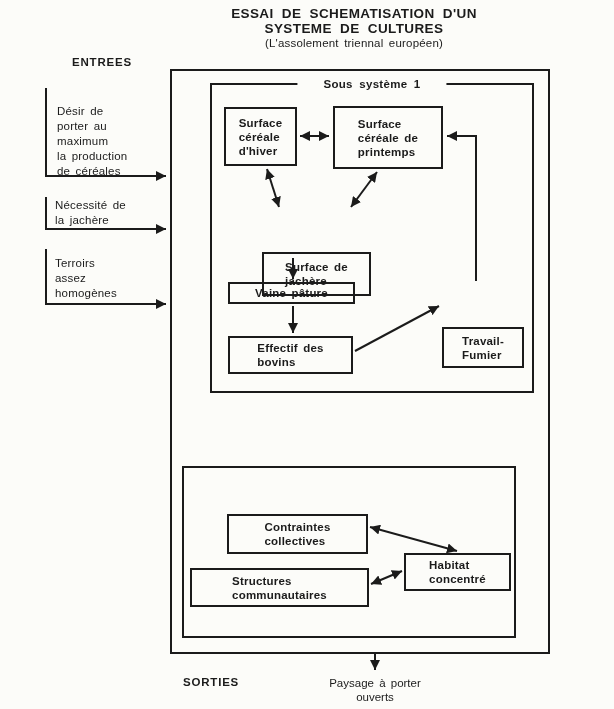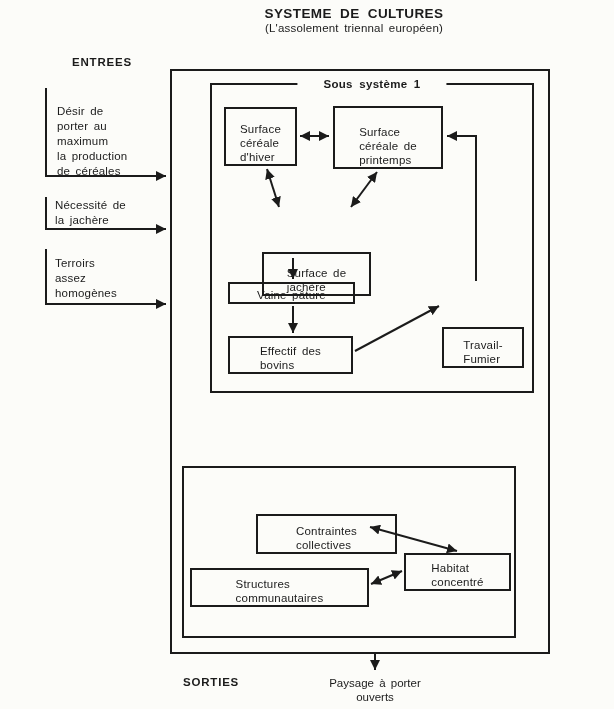--- a/index.html
+++ b/index.html
@@ -34,48 +34,50 @@
   .sous2{left:10px;top:395px;width:334px;height:172px;}
   .sys-label{
     position:absolute;top:-8px;left:50%;transform:translateX(-50%);
     background:var(--bg);padding:0 26px;font-size:11.5px;font-weight:bold;
     letter-spacing:.3px;word-spacing:3px;white-space:nowrap;line-height:15px;
   }
 
   
   .node{
     position:absolute;border:2px solid var(--ink);
-    display:flex;align-items:flex-end;justify-content:center;
+    display:flex;align-items:center;justify-content:center;
     font-size:11.5px;line-height:14px;letter-spacing:.2px;word-spacing:2px;
     text-align:left;
+    font-weight:bold;
   }
   .node .lbl{white-space:pre-line;}
 
   .b-hiver{left:12px;top:22px;width:73px;height:59px;}
   .b-printemps{left:121px;top:21px;width:110px;height:63px;}
   .b-jachere{left:50px;top:127px;width:109px;height:44px;margin-top:40px;}
   .b-vaine{left:16px;top:197px;width:127px;height:22px;}
   .b-bovins{left:16px;top:251px;width:125px;height:38px;}
   .b-travail{left:230px;top:198px;width:82px;height:41px;margin-top:44px;}
 
-  .b-contraintes{left:43px;top:46px;width:141px;height:40px;margin-left:29px;}
+  .b-contraintes{left:43px;top:46px;width:141px;height:40px;}
   .b-structures{left:6px;top:100px;width:179px;height:39px;}
   .b-habitat{left:220px;top:85px;width:107px;height:38px;}
 
   
   .output-text{left:305px;top:676px;width:140px;text-align:center;font-size:11.5px;line-height:14px;word-spacing:2px;}
 
   svg.overlay{position:absolute;left:0;top:0;pointer-events:none;}
   svg.overlay line, svg.overlay polyline{stroke:var(--ink);stroke-width:2;fill:none;}
   svg.overlay marker path{fill:var(--ink);}
 </style>
 </head>
 <body>
 
 <div class="abs title-block">
+  <div class="title-line">ESSAI DE SCHEMATISATION D'UN</div>
   <div class="title-line">SYSTEME DE CULTURES</div>
   <div class="subtitle">(L'assolement triennal européen)</div>
 </div>
 
 <div class="abs side-heading" style="left:72px;top:56px;">ENTREES</div>
 <div class="abs entry-text pre" style="left:57px;top:104px;width:110px;">Désir de
 porter au
 maximum
 la production
 de céréales</div>

